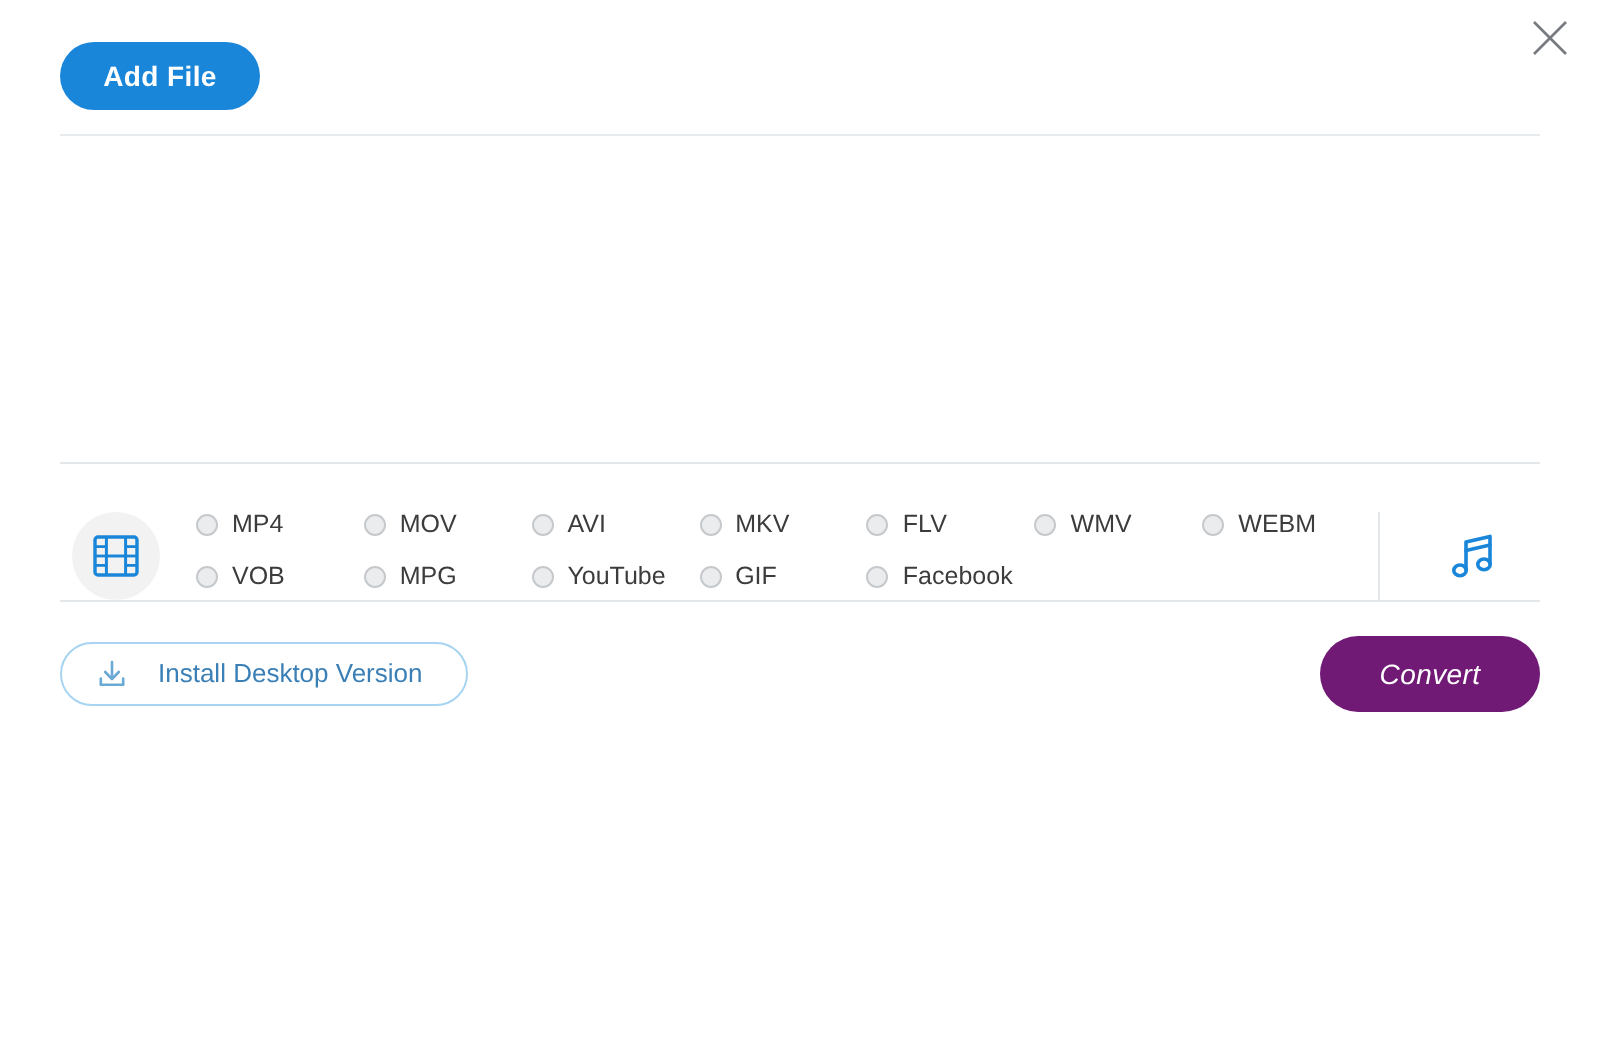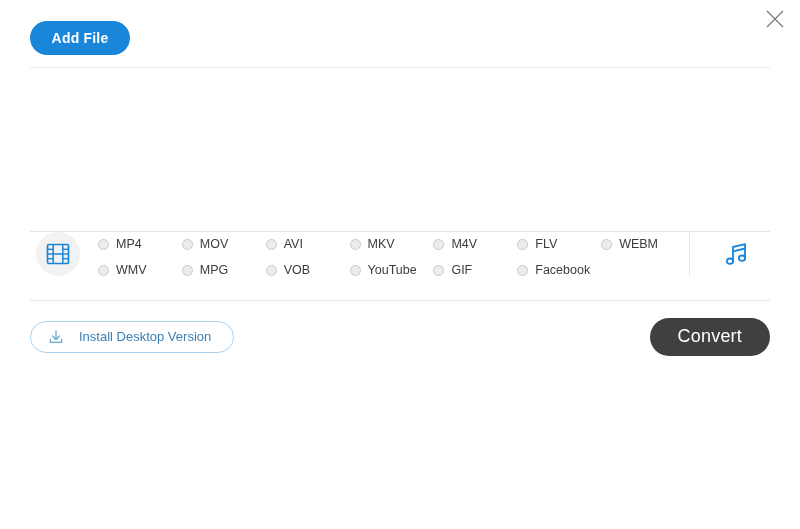--- a/index.html
+++ b/index.html
@@ -84,21 +84,21 @@
 
   
   .format-panel {
     flex: 0 0 70px;
     height: 70px;
     margin: 0 30px;
     border-top: 1px solid #e4e7ea;
     border-bottom: 1px solid #e4e7ea;
     box-sizing: border-box;
     display: flex;
-    align-items: flex-start;
+    align-items: flex-end;
     background: #ffffff;
   }
 
   .media-type-btn {
     width: 44px;
     height: 44px;
     flex: 0 0 44px;
     border-radius: 50%;
     background: #f2f2f2;
     border: none;
@@ -181,26 +181,27 @@
     align-items: center;
     gap: 14px;
   }
 
   .convert-btn {
     height: 38px;
     min-width: 110px;
     padding: 0 28px;
     border-radius: 19px;
     border: none;
-    background: #404040;
+    background: #701a75;
     color: #ffffff;
-    font-size: 18px;
+    font-size: 14px;
     font-family: "Liberation Sans", sans-serif;
     cursor: pointer;
     letter-spacing: 0.2px;
+    font-style: italic;
   }
 
   .icon { display: block; }
 </style>
 </head>
 <body>
 
 <div class="app">
 
   <div class="topbar">
@@ -252,42 +253,38 @@
       <label class="fmt">
         <span class="radio"></span>
         <span>AVI</span>
       </label>
       <label class="fmt">
         <span class="radio"></span>
         <span>MKV</span>
       </label>
       <label class="fmt">
         <span class="radio"></span>
-        <span>M4V</span>
-      </label>
-      <label class="fmt">
-        <span class="radio"></span>
         <span>FLV</span>
       </label>
       <label class="fmt">
         <span class="radio"></span>
+        <span>WMV</span>
+      </label>
+
+      <label class="fmt">
+        <span class="radio"></span>
         <span>WEBM</span>
       </label>
-
-      <label class="fmt">
-        <span class="radio"></span>
-        <span>WMV</span>
+      <label class="fmt">
+        <span class="radio"></span>
+        <span>VOB</span>
       </label>
       <label class="fmt">
         <span class="radio"></span>
         <span>MPG</span>
-      </label>
-      <label class="fmt">
-        <span class="radio"></span>
-        <span>VOB</span>
       </label>
       <label class="fmt">
         <span class="radio"></span>
         <span>YouTube</span>
       </label>
       <label class="fmt">
         <span class="radio"></span>
         <span>GIF</span>
       </label>
       <label class="fmt">

